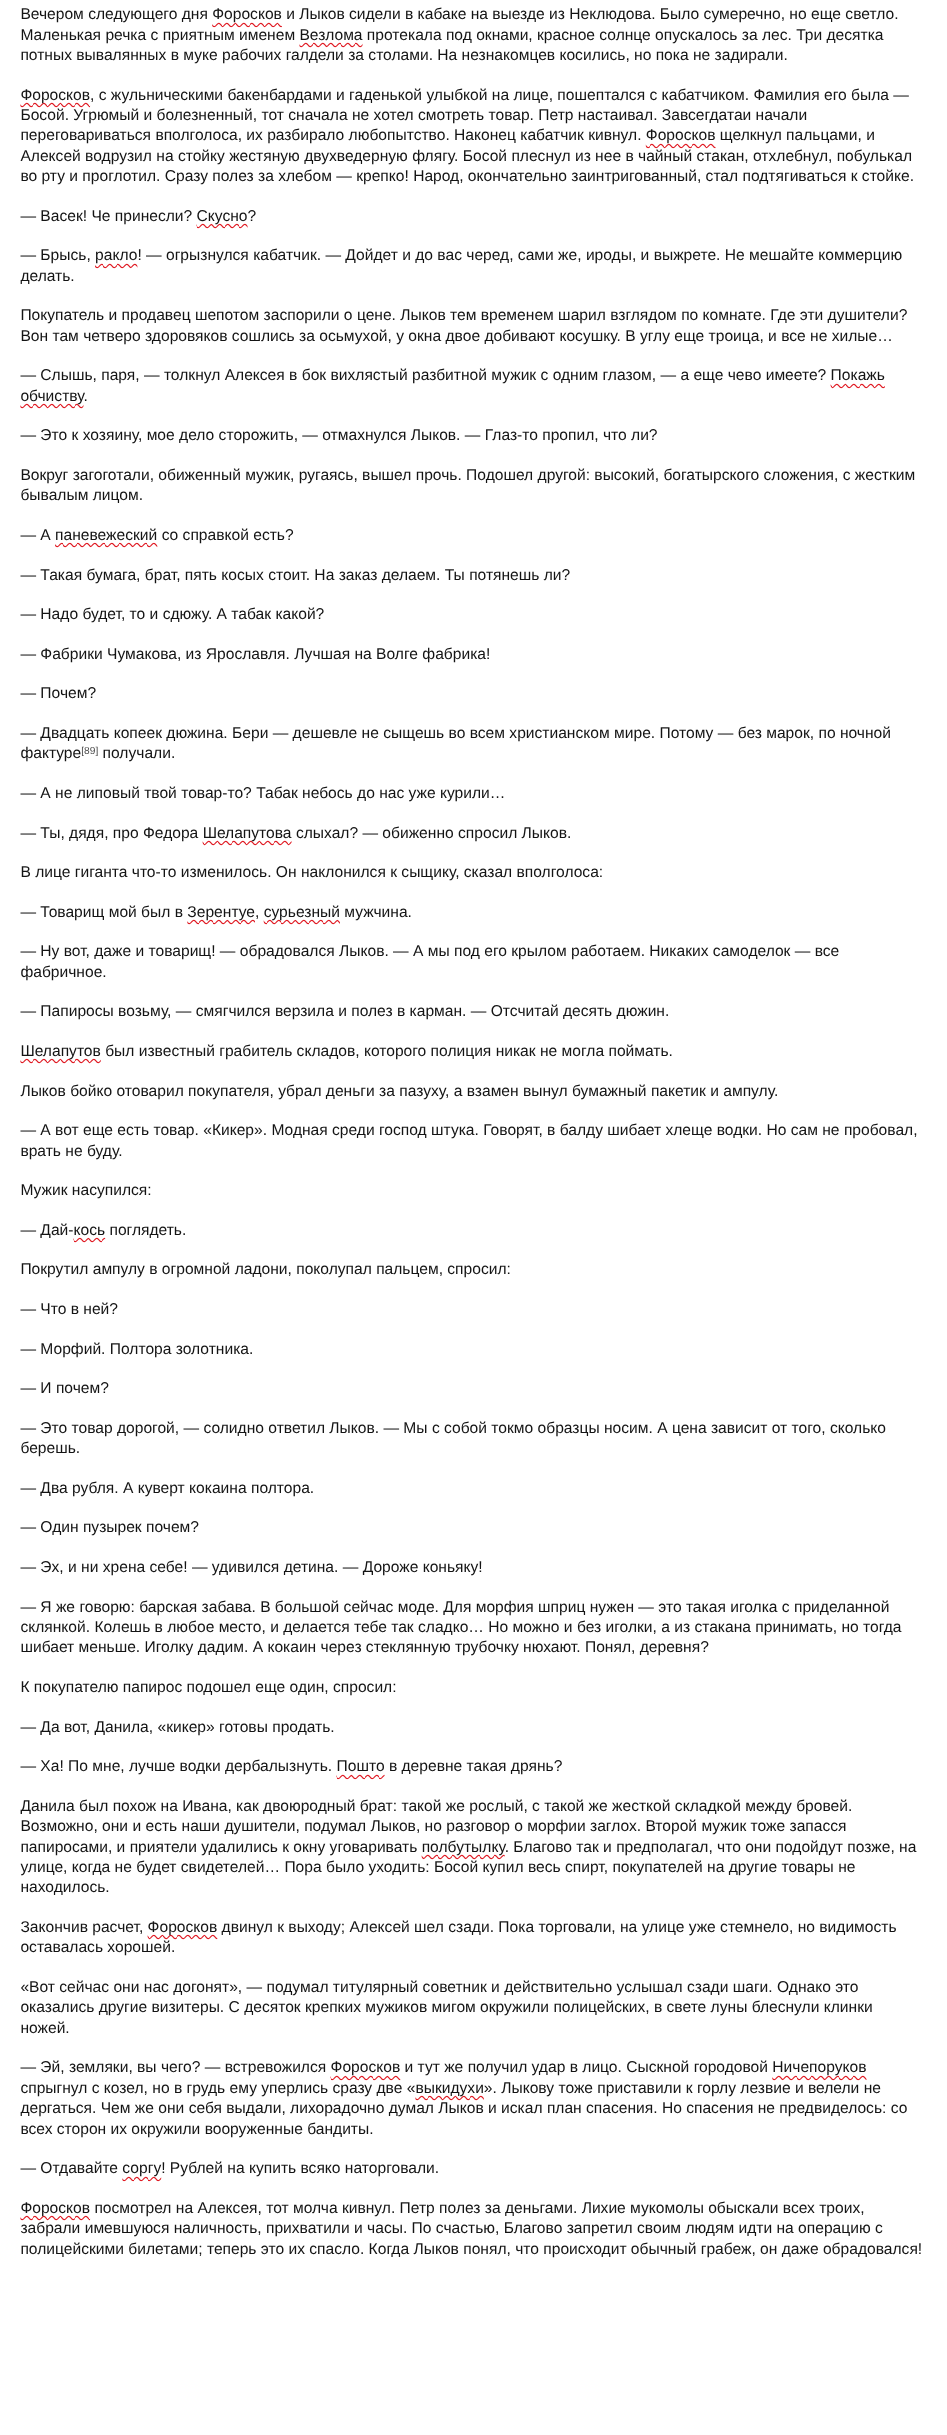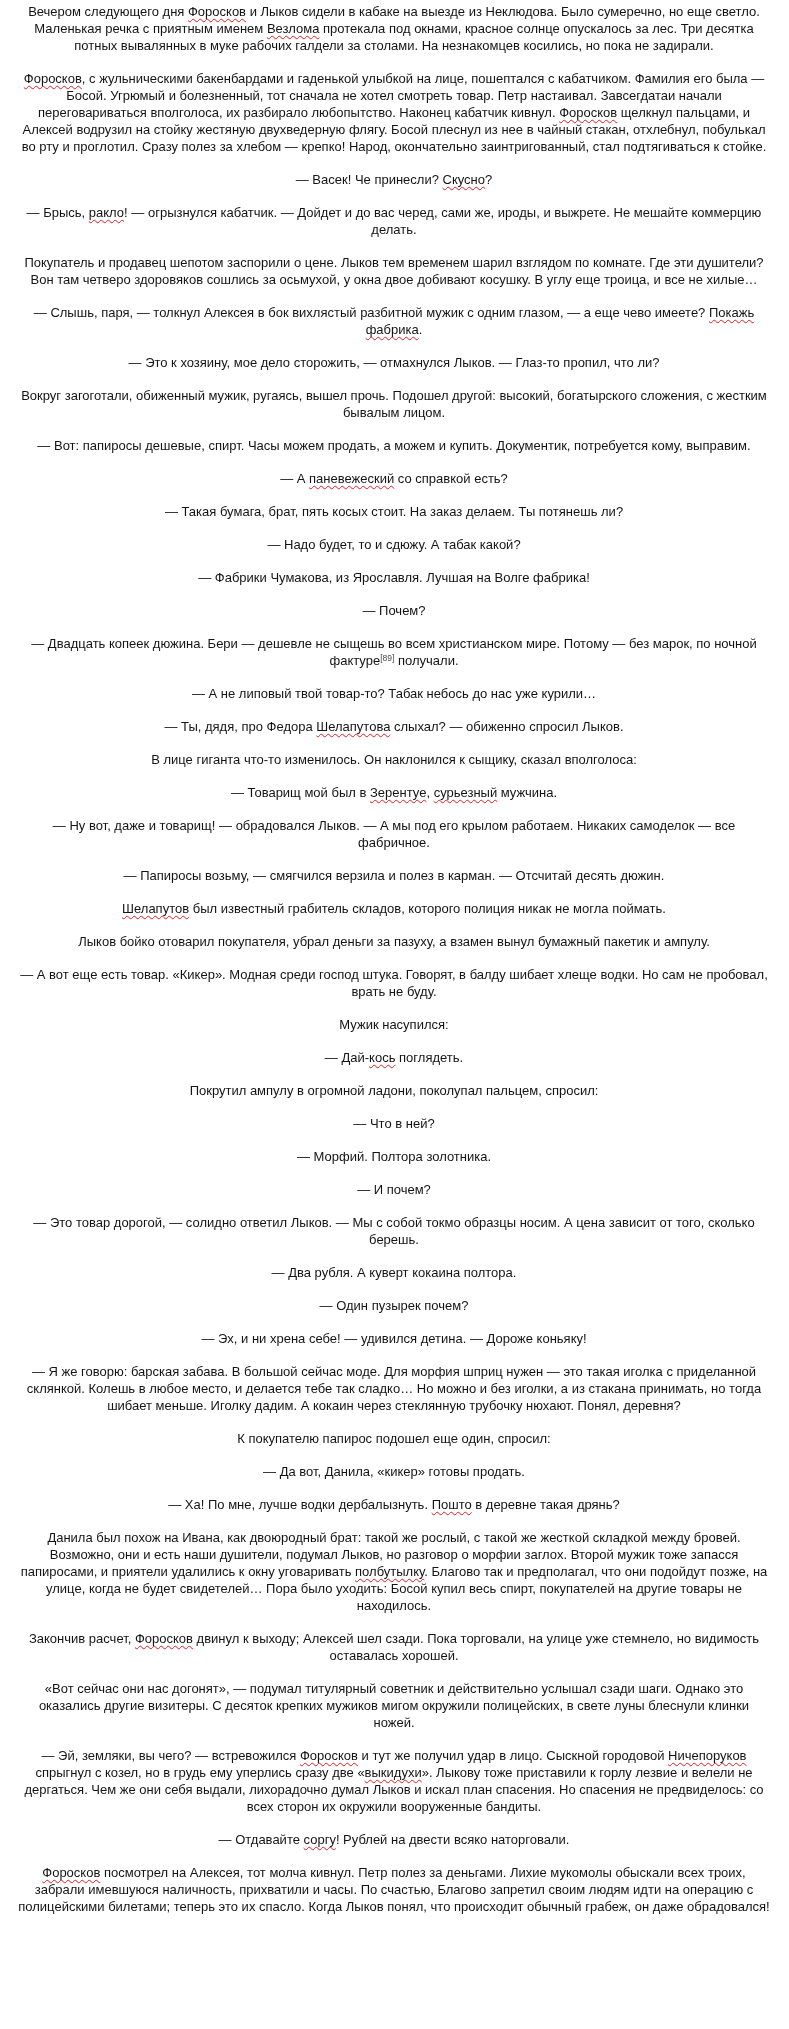--- a/index.html
+++ b/index.html
@@ -18,21 +18,21 @@
     padding: 3px 18px 10px 17px;
     font-family: "Liberation Sans", "DejaVu Sans", sans-serif;
     font-size: 13px;
     line-height: 17px;
     color: #141414;
     -webkit-font-smoothing: antialiased;
   }
   .book-page p {
     margin: 0 0 16px 0;
     padding: 0;
-    text-align: center;
+    text-align: left;
   }
   .book-page p:last-child { margin-bottom: 0; }
   .sq {
     text-decoration-line: underline;
     text-decoration-style: wavy;
     text-decoration-color: #e01b24;
     text-decoration-thickness: 1px;
     text-underline-offset: 2px;
     text-decoration-skip-ink: none;
   }
@@ -47,24 +47,23 @@
 </style>
 </head>
 <body>
 
 <div class="book-page">
     <p><span>Вечером следующего дня </span><span class="sq">Форосков</span><span> и Лыков сидели в кабаке на выезде из Неклюдова. Было сумеречно, но еще светло. Маленькая речка с приятным именем </span><span class="sq">Везлома</span><span> протекала под окнами, красное солнце опускалось за лес. Три десятка потных вывалянных в муке рабочих галдели за столами. На незнакомцев косились, но пока не задирали.</span></p>
     <p><span class="sq">Форосков</span><span>, с жульническими бакенбардами и гаденькой улыбкой на лице, пошептался с кабатчиком. Фамилия его была — Босой. Угрюмый и болезненный, тот сначала не хотел смотреть товар. Петр настаивал. Завсегдатаи начали переговариваться вполголоса, их разбирало любопытство. Наконец кабатчик кивнул. </span><span class="sq">Форосков</span><span> щелкнул пальцами, и Алексей водрузил на стойку жестяную двухведерную флягу. Босой плеснул из нее в чайный стакан, отхлебнул, побулькал во рту и проглотил. Сразу полез за хлебом — крепко! Народ, окончательно заинтригованный, стал подтягиваться к стойке.</span></p>
     <p><span>— Васек! Че принесли? </span><span class="sq">Скусно</span><span>?</span></p>
     <p><span>— Брысь, </span><span class="sq">ракло</span><span>! — огрызнулся кабатчик. — Дойдет и до вас черед, сами же, ироды, и выжрете. Не мешайте коммерцию делать.</span></p>
     <p><span>Покупатель и продавец шепотом заспорили о цене. Лыков тем временем шарил взглядом по комнате. Где эти душители? Вон там четверо здоровяков сошлись за осьмухой, у окна двое добивают косушку. В углу еще троица, и все не хилые…</span></p>
-    <p><span>— Слышь, паря, — толкнул Алексея в бок вихлястый разбитной мужик с одним глазом, — а еще чево имеете? </span><span class="sq">Покажь</span><span> </span><span class="sq">фабрика</span><span>.</span></p>
+    <p><span>— Слышь, паря, — толкнул Алексея в бок вихлястый разбитной мужик с одним глазом, — а еще чево имеете? </span><span class="sq">Покажь</span><span> </span><span class="sq">обчиству</span><span>.</span></p>
     <p><span>— Это к хозяину, мое дело сторожить, — отмахнулся Лыков. — Глаз-то пропил, что ли?</span></p>
     <p><span>Вокруг загоготали, обиженный мужик, ругаясь, вышел прочь. Подошел другой: высокий, богатырского сложения, с жестким бывалым лицом.</span></p>
-    <p><span>— Вот: папиросы дешевые, спирт. Часы можем продать, а можем и купить. Документик, потребуется кому, выправим.</span></p>
     <p><span>— А </span><span class="sq">паневежеский</span><span> со справкой есть?</span></p>
     <p><span>— Такая бумага, брат, пять косых стоит. На заказ делаем. Ты потянешь ли?</span></p>
     <p><span>— Надо будет, то и сдюжу. А табак какой?</span></p>
     <p><span>— Фабрики Чумакова, из Ярославля. Лучшая на Волге фабрика!</span></p>
     <p><span>— Почем?</span></p>
     <p><span>— Двадцать копеек дюжина. Бери — дешевле не сыщешь во всем христианском мире. Потому — без марок, по ночной фактуре</span><sup class="fn">[89]</sup><span> получали.</span></p>
     <p><span>— А не липовый твой товар-то? Табак небось до нас уже курили…</span></p>
     <p><span>— Ты, дядя, про Федора </span><span class="sq">Шелапутова</span><span> слыхал? — обиженно спросил Лыков.</span></p>
     <p><span>В лице гиганта что-то изменилось. Он наклонился к сыщику, сказал вполголоса:</span></p>
     <p><span>— Товарищ мой был в </span><span class="sq">Зерентуе</span><span>, </span><span class="sq">сурьезный</span><span> мужчина.</span></p>
@@ -84,15 +83,15 @@
     <p><span>— Один пузырек почем?</span></p>
     <p><span>— Эх, и ни хрена себе! — удивился детина. — Дороже коньяку!</span></p>
     <p><span>— Я же говорю: барская забава. В большой сейчас моде. Для морфия шприц нужен — это такая иголка с приделанной склянкой. Колешь в любое место, и делается тебе так сладко… Но можно и без иголки, а из стакана принимать, но тогда шибает меньше. Иголку дадим. А кокаин через стеклянную трубочку нюхают. Понял, деревня?</span></p>
     <p><span>К покупателю папирос подошел еще один, спросил:</span></p>
     <p><span>— Да вот, Данила, «кикер» готовы продать.</span></p>
     <p><span>— Ха! По мне, лучше водки дербалызнуть. </span><span class="sq">Пошто</span><span> в деревне такая дрянь?</span></p>
     <p><span>Данила был похож на Ивана, как двоюродный брат: такой же рослый, с такой же жесткой складкой между бровей. Возможно, они и есть наши душители, подумал Лыков, но разговор о морфии заглох. Второй мужик тоже запасся папиросами, и приятели удалились к окну уговаривать </span><span class="sq">полбутылку</span><span>. Благово так и предполагал, что они подойдут позже, на улице, когда не будет свидетелей… Пора было уходить: Босой купил весь спирт, покупателей на другие товары не находилось.</span></p>
     <p><span>Закончив расчет, </span><span class="sq">Форосков</span><span> двинул к выходу; Алексей шел сзади. Пока торговали, на улице уже стемнело, но видимость оставалась хорошей.</span></p>
     <p><span>«Вот сейчас они нас догонят», — подумал титулярный советник и действительно услышал сзади шаги. Однако это оказались другие визитеры. С десяток крепких мужиков мигом окружили полицейских, в свете луны блеснули клинки ножей.</span></p>
     <p><span>— Эй, земляки, вы чего? — встревожился </span><span class="sq">Форосков</span><span> и тут же получил удар в лицо. Сыскной городовой </span><span class="sq">Ничепоруков</span><span> спрыгнул с козел, но в грудь ему уперлись сразу две «</span><span class="sq">выкидухи</span><span>». Лыкову тоже приставили к горлу лезвие и велели не дергаться. Чем же они себя выдали, лихорадочно думал Лыков и искал план спасения. Но спасения не предвиделось: со всех сторон их окружили вооруженные бандиты.</span></p>
-    <p><span>— Отдавайте </span><span class="sq">соргу</span><span>! Рублей на двести всяко наторговали.</span></p>
+    <p><span>— Отдавайте </span><span class="sq">соргу</span><span>! Рублей на купить всяко наторговали.</span></p>
     <p><span class="sq">Форосков</span><span> посмотрел на Алексея, тот молча кивнул. Петр полез за деньгами. Лихие мукомолы обыскали всех троих, забрали имевшуюся наличность, прихватили и часы. По счастью, Благово запретил своим людям идти на операцию с полицейскими билетами; теперь это их спасло. Когда Лыков понял, что происходит обычный грабеж, он даже обрадовался!</span></p>
   </div>
 
 </body></html>

